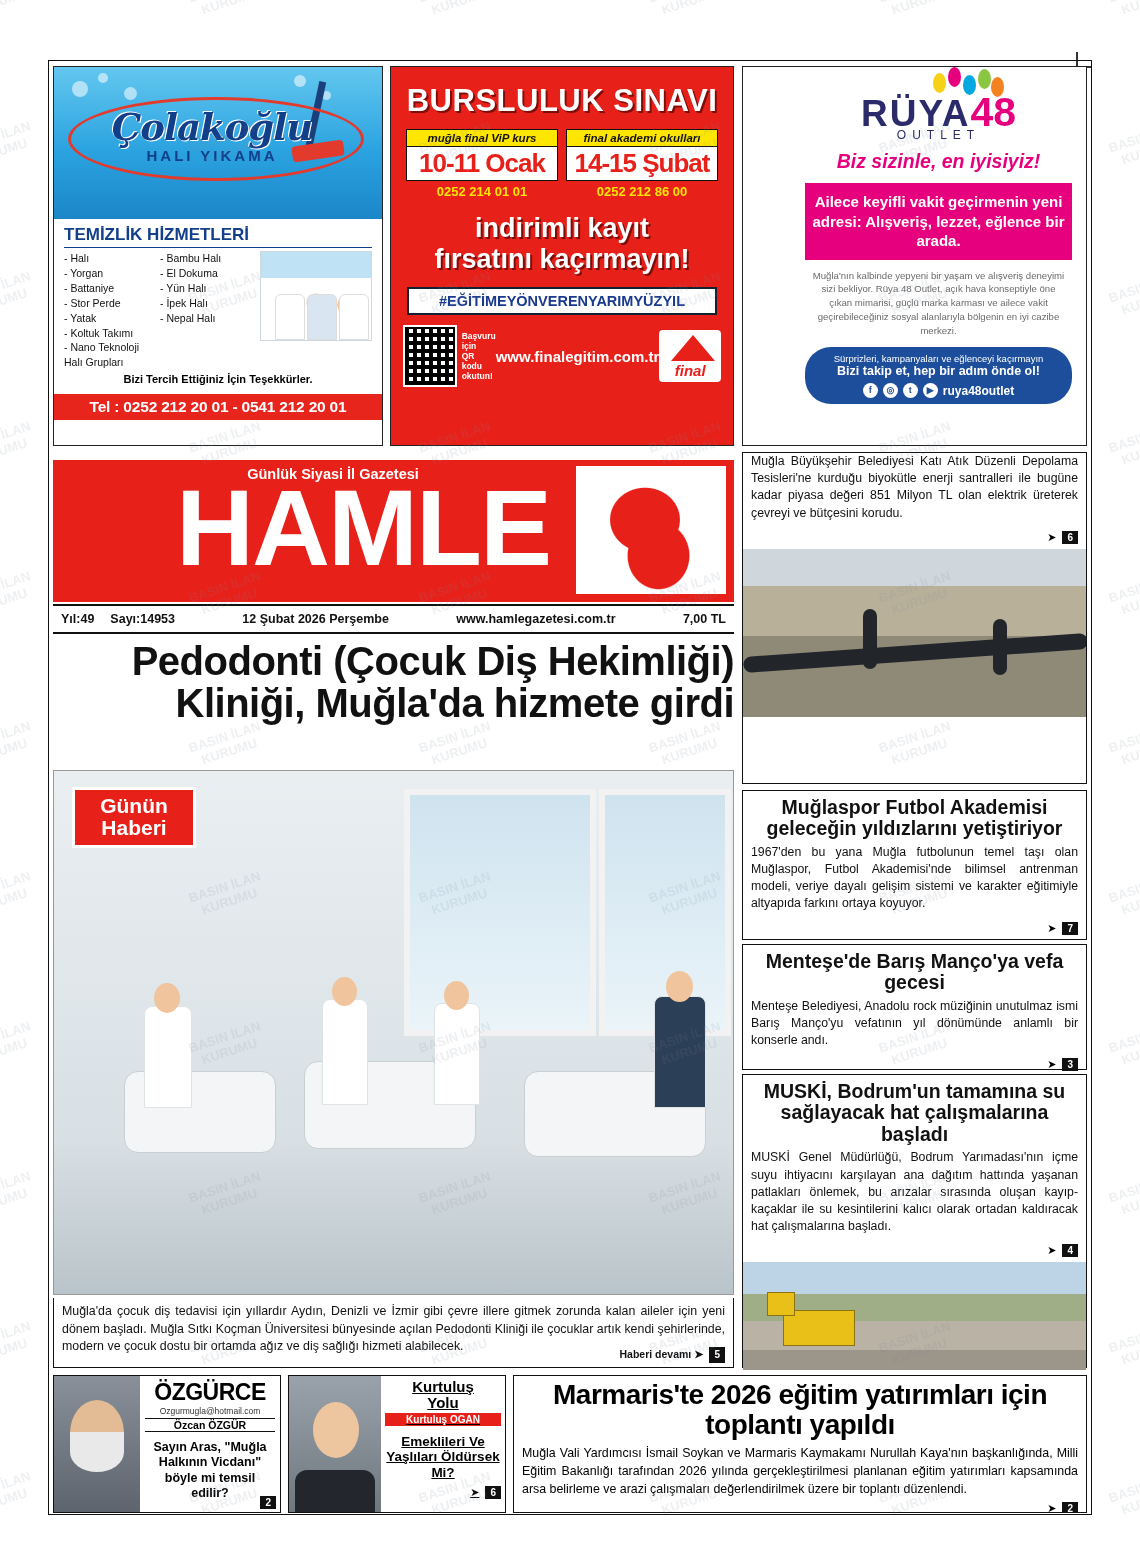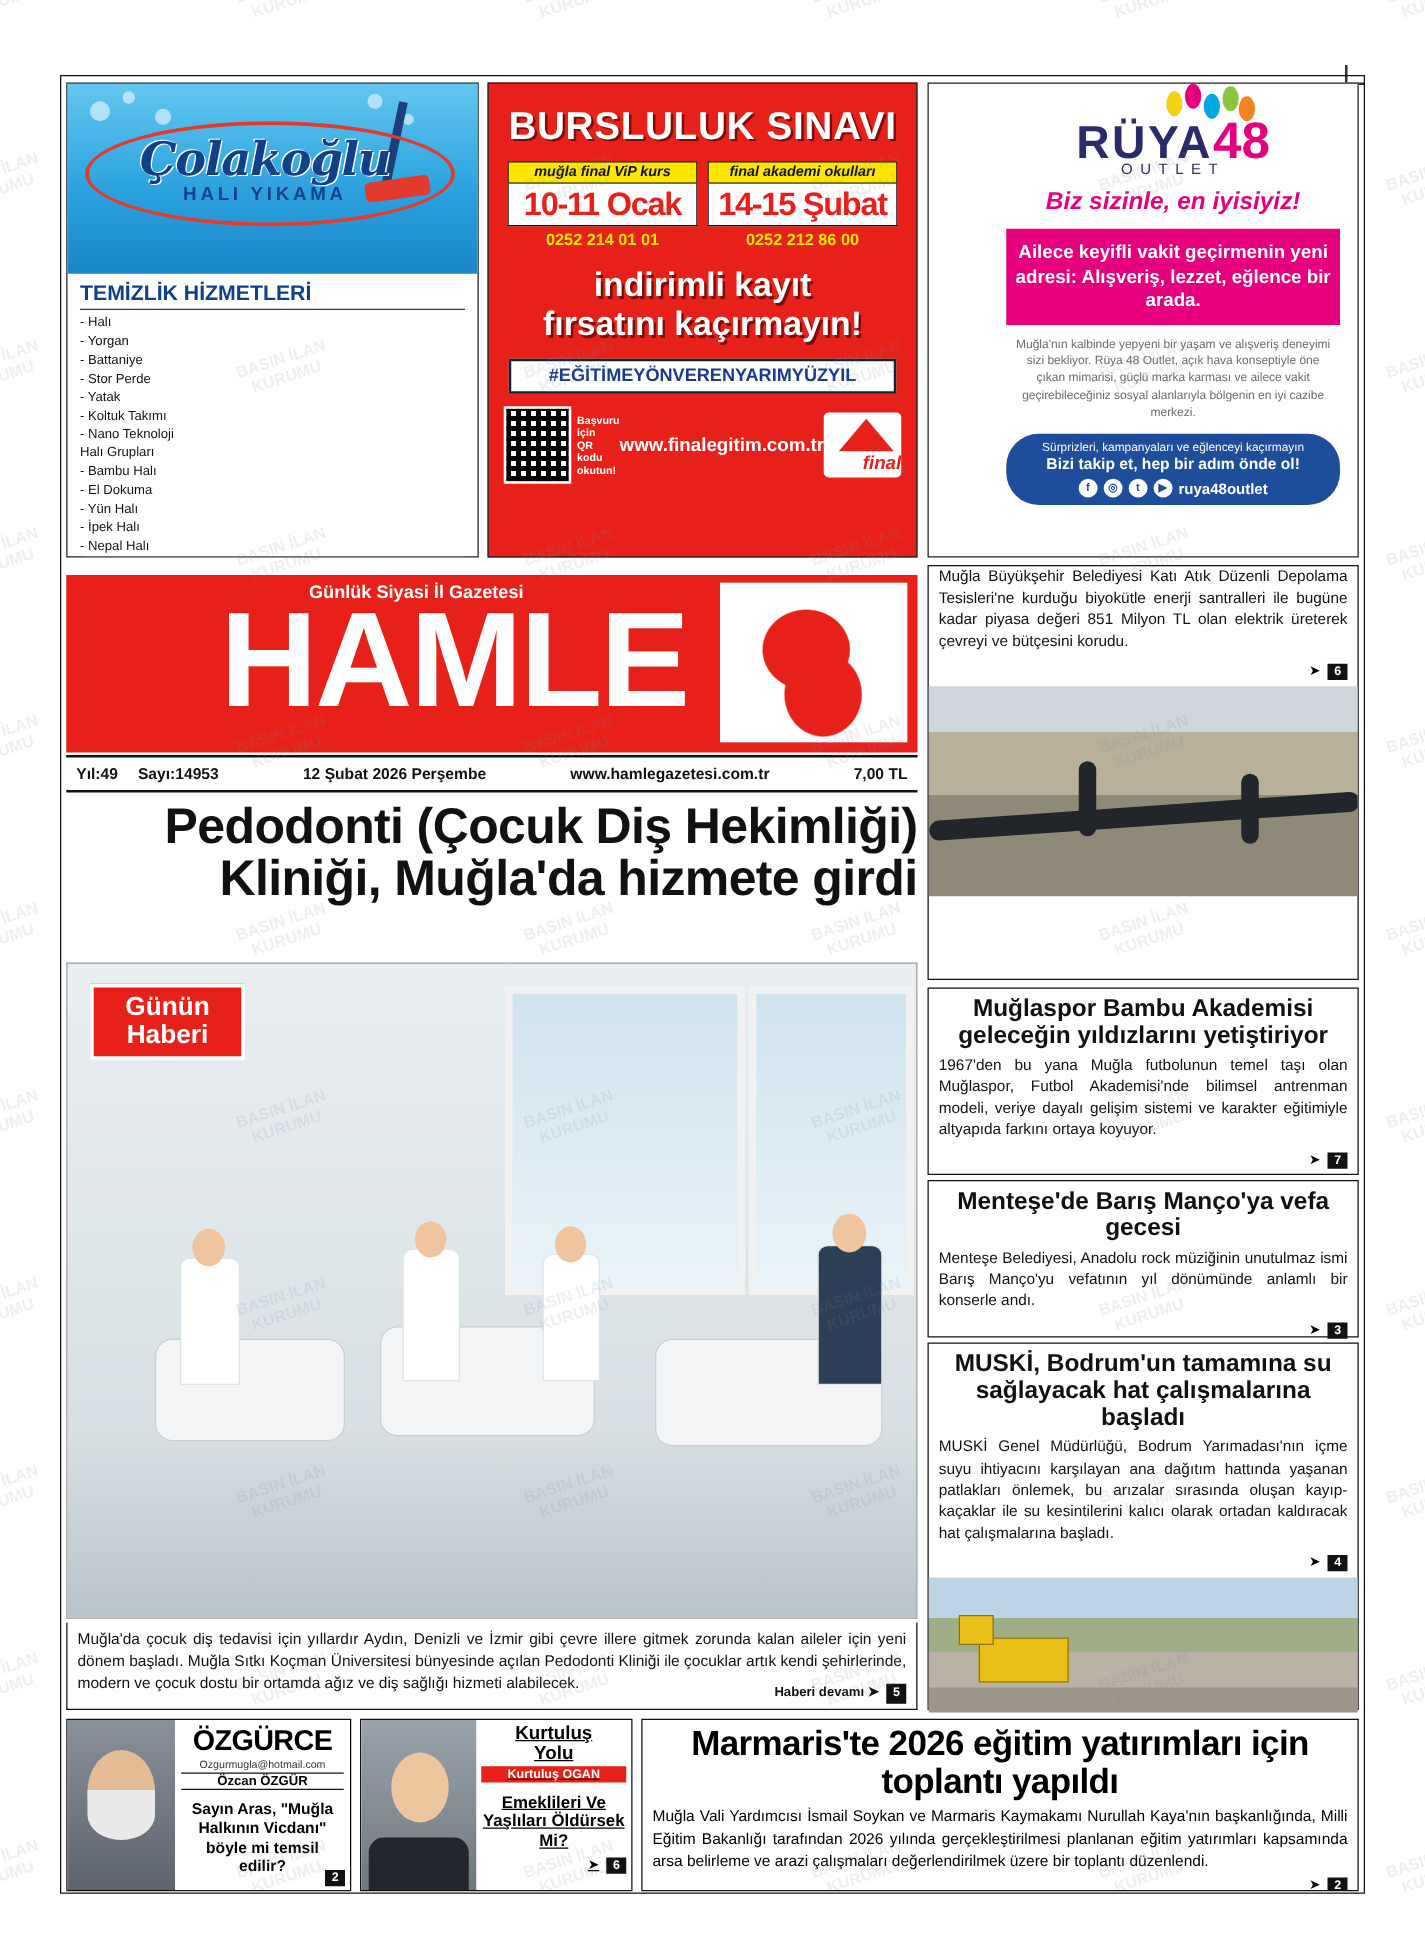--- a/index.html
+++ b/index.html
@@ -63,21 +63,21 @@
   }
   .colak-mop{
     position:absolute;right:36px;top:14px;width:60px;height:96px;
   }
   .bubble{position:absolute;border-radius:50%;background:rgba(255,255,255,.55);}
   .colak-body{padding:6px 10px 4px 10px;}
   .colak-h{
     font-size:17px;font-weight:bold;color:#123f8a;text-align:left;
     border-bottom:1px solid #123f8a;padding-bottom:2px;margin-bottom:3px;
   }
-  .colak-cols{display:flex;font-size:10.5px;color:#111;line-height:1.42;flex-direction:column;}
+  .colak-cols{display:flex;font-size:10.5px;color:#111;line-height:1.42;}
   .colak-cols ul{margin:0;padding:0;list-style:none;width:96px;}
   .colak-pic{
     flex:1;height:88px;margin-left:4px;
     background:
       radial-gradient(circle at 22% 60%, #f4c7a1 0 9px, transparent 10px),
       radial-gradient(circle at 50% 58%, #f4c7a1 0 9px, transparent 10px),
       radial-gradient(circle at 78% 60%, #f4c7a1 0 9px, transparent 10px),
       linear-gradient(180deg,#bfe2f5 0 30%, #ffffff 30% 100%);
     border:1px solid #cfd8de;position:relative;overflow:hidden;
   }
@@ -125,21 +125,21 @@
   }
   .qr-cap{font-size:8.5px;line-height:1.2;margin-left:5px;font-weight:bold;}
   .fin-web{flex:1;text-align:center;font-size:15px;font-weight:bold;}
   .fin-logo{
     width:72px;height:52px;background:#fff;border-radius:4px;position:relative;
   }
   .fin-logo .tri{
     position:absolute;left:12px;top:5px;width:0;height:0;
     border-left:22px solid transparent;border-right:22px solid transparent;border-bottom:26px solid #e8201a;
   }
-  .fin-logo .fl{position:absolute;bottom:3px;width:100%;text-align:right;color:#e8201a;font-size:15px;font-weight:bold;font-style:italic;}
+  .fin-logo .fl{position:absolute;bottom:3px;width:100%;text-align:center;color:#e8201a;font-size:15px;font-weight:bold;font-style:italic;}
 
   .ad-ruya{
     position:absolute;left:742px;top:66px;width:345px;height:380px;
     background:#fff;border:1px solid #222;box-sizing:border-box;overflow:hidden;padding-left:48px;
   }
   .ruya-logo{text-align:center;margin-top:22px;position:relative;}
   .ruya-logo .r1{font-size:37px;font-weight:bold;color:#2b2b6b;letter-spacing:2px;}
   .ruya-logo .r48{font-size:41px;font-weight:bold;color:#e6007e;}
   .ruya-logo .rout{font-size:12px;letter-spacing:6px;color:#2b2b6b;margin-top:-8px;}
   .ruya-balloons{position:absolute;left:142px;top:-16px;width:70px;height:34px;}
@@ -467,21 +467,21 @@
     <div class="r-p">Muğla Büyükşehir Belediyesi Katı Atık Düzenli Depolama Tesisleri'ne kurduğu biyokütle enerji santralleri ile bugüne kadar piyasa değeri 851 Milyon TL olan elektrik üreterek çevreyi ve bütçesini korudu.</div>
     <div class="r-pgwrap"><span class="arrow">➤</span><span class="pg">6</span></div>
     <div class="r-photo photo-landfill">
       <div class="pipe" style="left:0;top:96px;width:345px;height:16px;transform:rotate(-4deg);"></div>
       <div class="pipe" style="left:120px;top:60px;width:14px;height:60px;"></div>
       <div class="pipe" style="left:250px;top:70px;width:14px;height:56px;"></div>
     </div>
   </div>
 
   <div class="r-card" style="top:790px;width:345px;height:150px;">
-    <div class="r-h">Muğlaspor Bambu Akademisi geleceğin yıldızlarını yetiştiriyor</div>
+    <div class="r-h">Muğlaspor Futbol Akademisi geleceğin yıldızlarını yetiştiriyor</div>
     <div class="r-p">1967'den bu yana Muğla futbolunun temel taşı olan Muğlaspor, Futbol Akademisi'nde bilimsel antrenman modeli, veriye dayalı gelişim sistemi ve karakter eğitimiyle altyapıda farkını ortaya koyuyor.</div>
     <div class="r-pgwrap"><span class="arrow">➤</span><span class="pg">7</span></div>
   </div>
 
   <div class="r-card" style="top:944px;width:345px;height:126px;">
     <div class="r-h">Menteşe'de Barış Manço'ya vefa gecesi</div>
     <div class="r-p">Menteşe Belediyesi, Anadolu rock müziğinin unutulmaz ismi Barış Manço'yu vefatının yıl dönümünde anlamlı bir konserle andı.</div>
     <div class="r-pgwrap"><span class="arrow">➤</span><span class="pg">3</span></div>
   </div>
 

